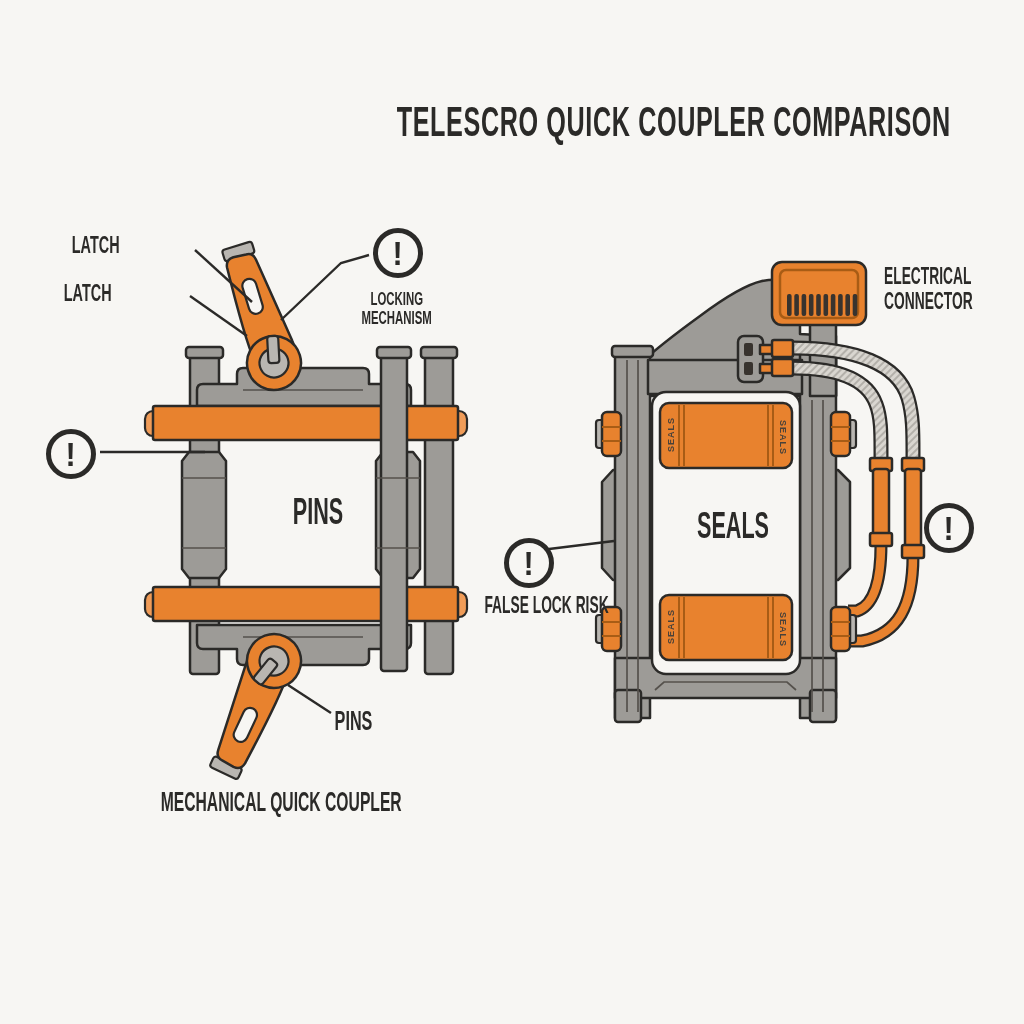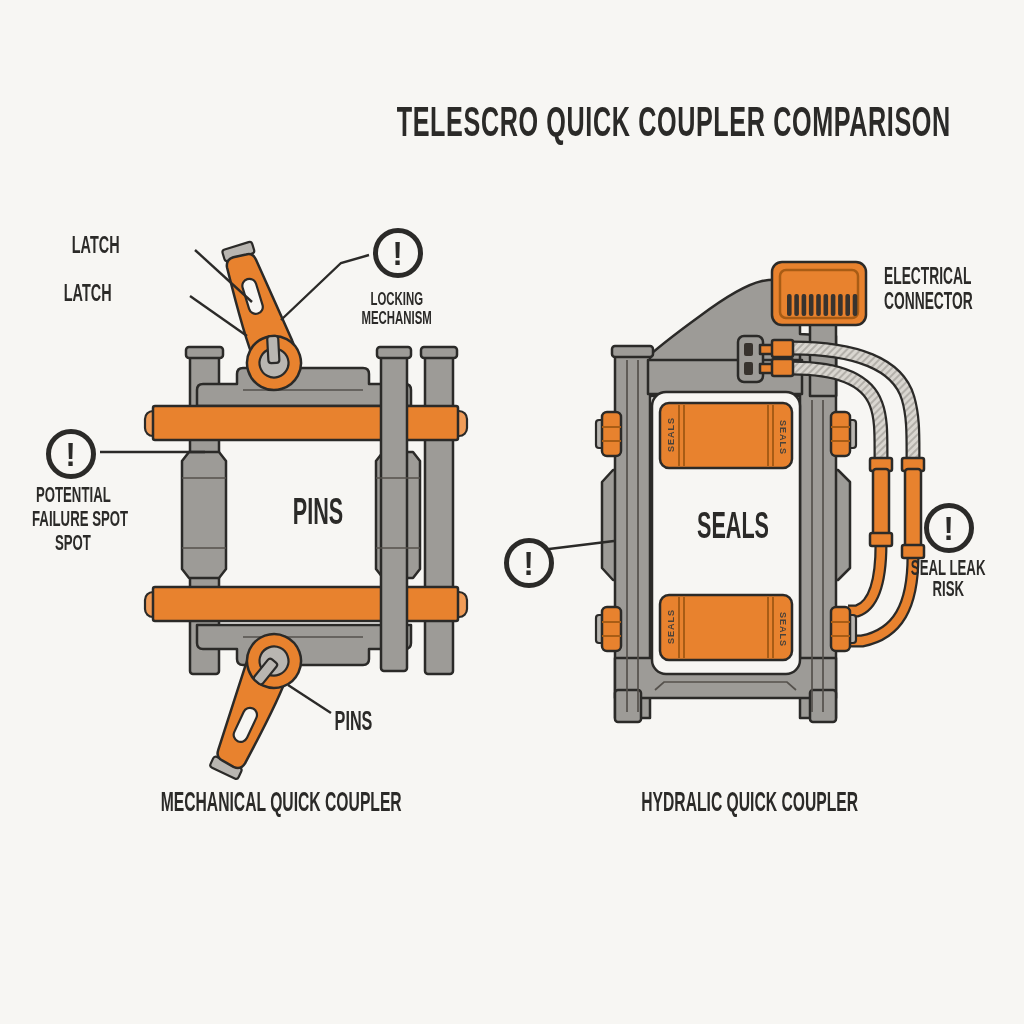--- a/index.html
+++ b/index.html
@@ -224,49 +224,40 @@
   <div class="warn" style="left:373px;top:228px;">
     <span>!</span>
   </div>
   <div class="lbl center o-c" style="left:322px;top:289px;width:150px;font-size:19px;line-height:19px;">
     <div><span class="cond">LOCKING</span></div>
     <div><span class="cond">MECHANISM</span></div>
   </div>
   <div class="warn" style="left:46px;top:429px;">
     <span>!</span>
   </div>
-  <div class="lbl center o-c" style="left:0px;top:483px;width:146px;font-size:22px;line-height:24px;">
-    <div><span class="cond">POTENTIAL</span></div>
-    <div><span class="cond">FAILURE SPOT</span></div>
-    <div><span class="cond">SPOT</span></div>
-  </div>
   <div class="lbl center o-c" style="left:250px;top:491px;width:136px;font-size:36px;">
     <span class="cond">PINS</span>
   </div>
   <div class="lbl center o-c" style="left:289px;top:706px;width:130px;font-size:27px;">
     <span class="cond">PINS</span>
   </div>
   <div class="lbl caption center o-c" style="left:61px;top:786px;width:440px;">
     <span class="cond" style="transform:scaleX(0.56);">MECHANICAL QUICK COUPLER</span>
   </div>
 
   <div class="lbl o-l" style="left:884px;top:264px;width:150px;font-size:23px;line-height:25px;">
     <div><span class="cond">ELECTRICAL</span></div>
     <div><span class="cond">CONNECTOR</span></div>
   </div>
   <div class="warn" style="left:504px;top:538px;">
     <span>!</span>
   </div>
+  <div class="lbl center o-c" style="left:443px;top:592px;width:180px;font-size:23px;">
+    <span class="cond">FALSE LOCK RISK</span>
+  </div>
   <div class="warn" style="left:924px;top:503px;">
     <span>!</span>
-  </div>
-  <div class="lbl center o-c" style="left:877px;top:557px;width:142px;font-size:22px;line-height:21px;">
-    <div><span class="cond">SEAL LEAK</span></div>
-    <div><span class="cond">RISK</span></div>
   </div>
   <div class="lbl center o-c" style="left:665px;top:505px;width:136px;font-size:36px;">
     <span class="cond">SEALS</span>
   </div>
-  <div class="lbl caption center o-c" style="left:530px;top:786px;width:440px;">
-    <span class="cond" style="transform:scaleX(0.56);">HYDRALIC QUICK COUPLER</span>
-  </div>
 
 </div>
 
 </body></html>

